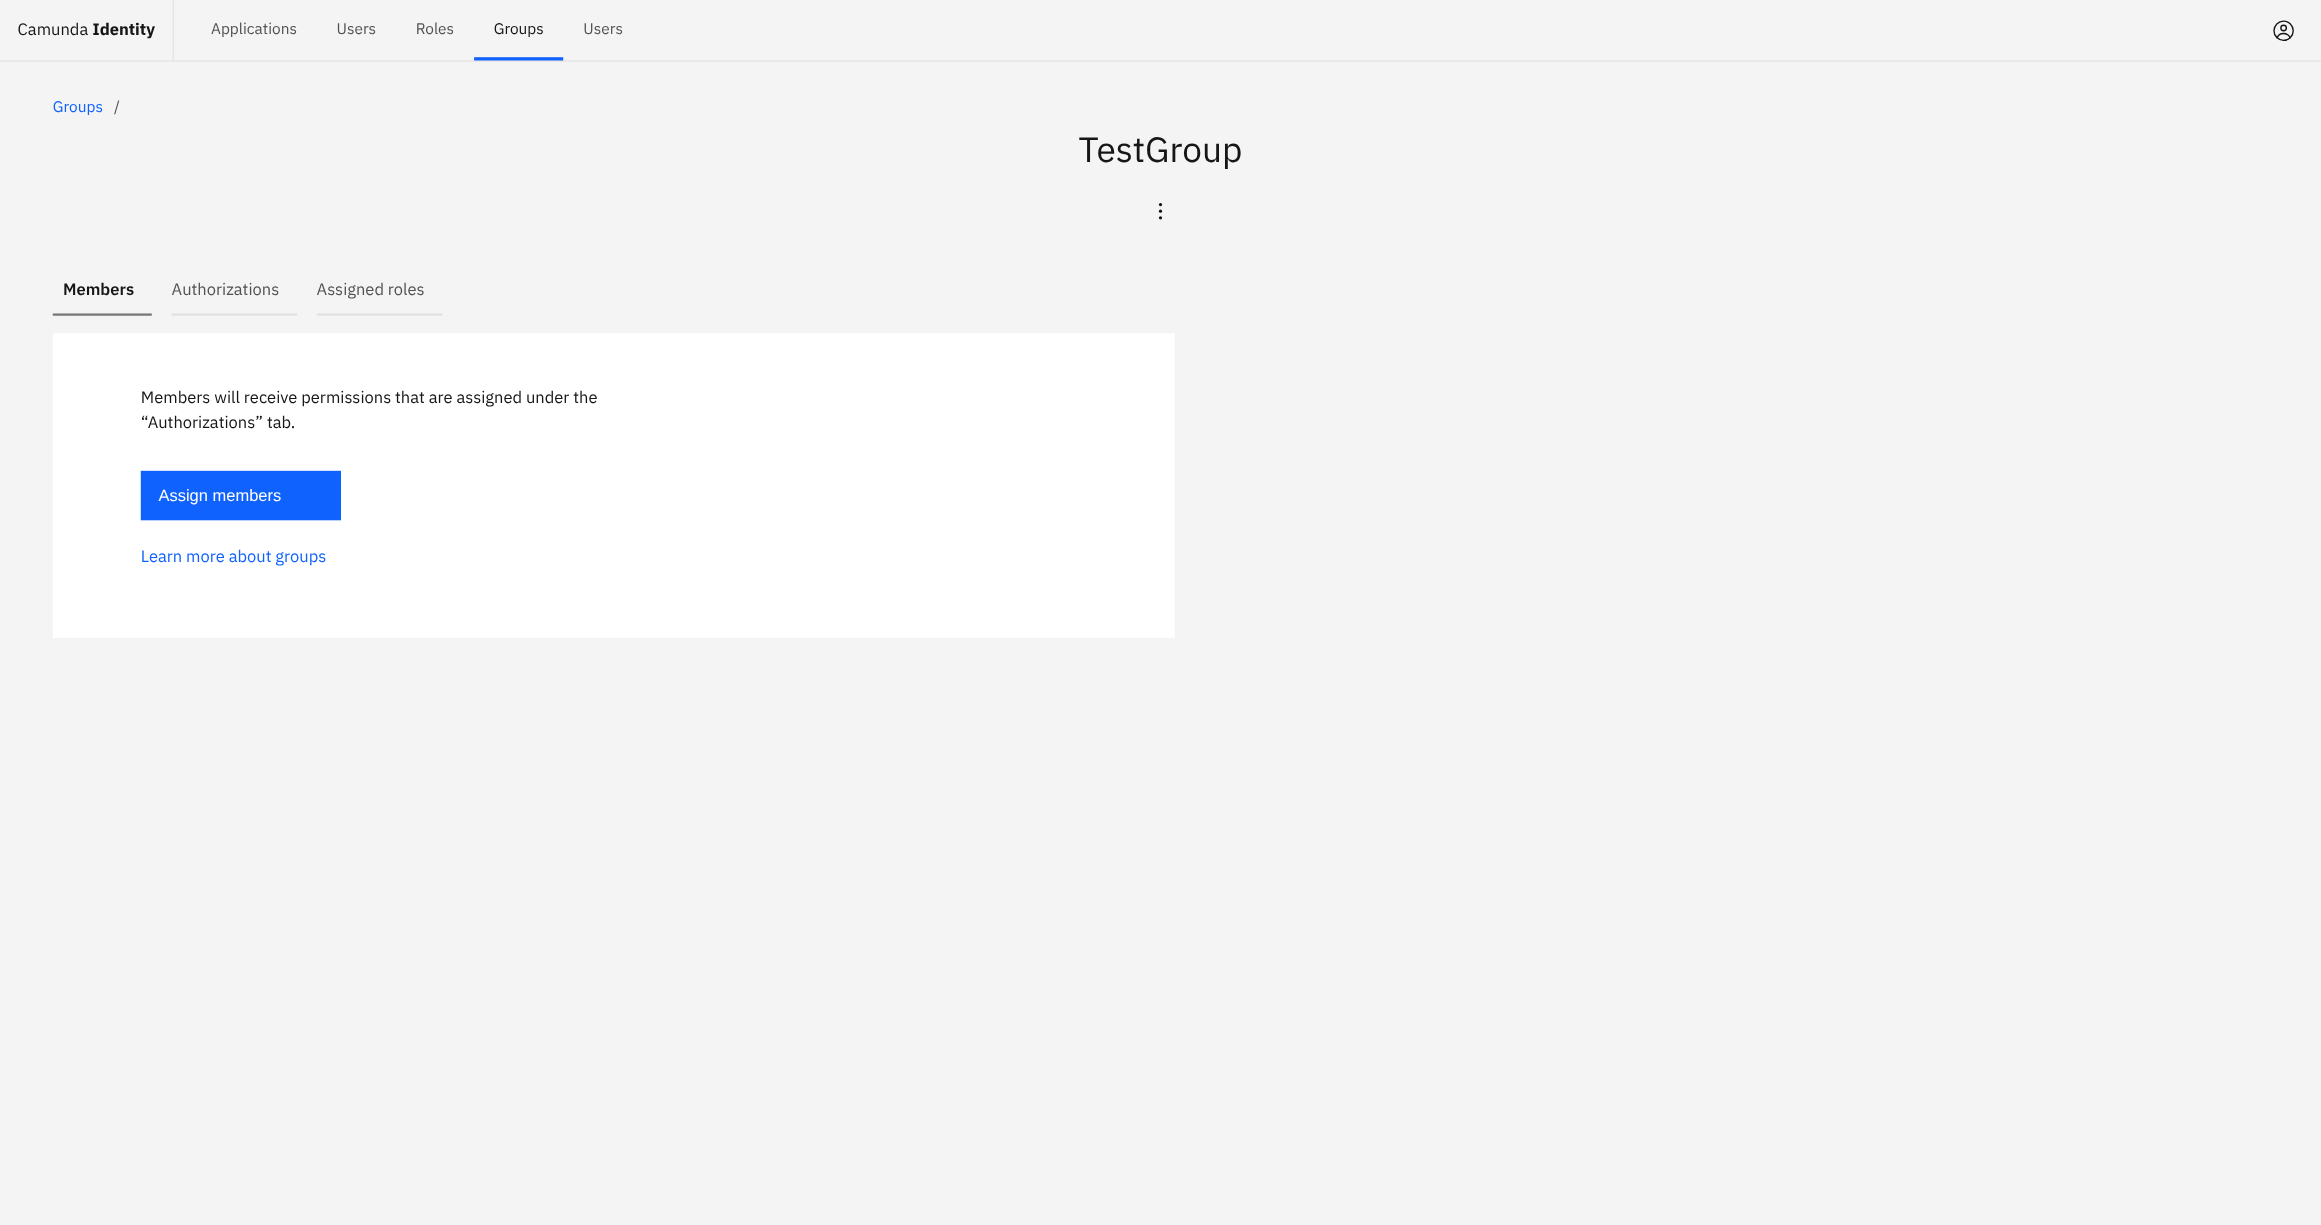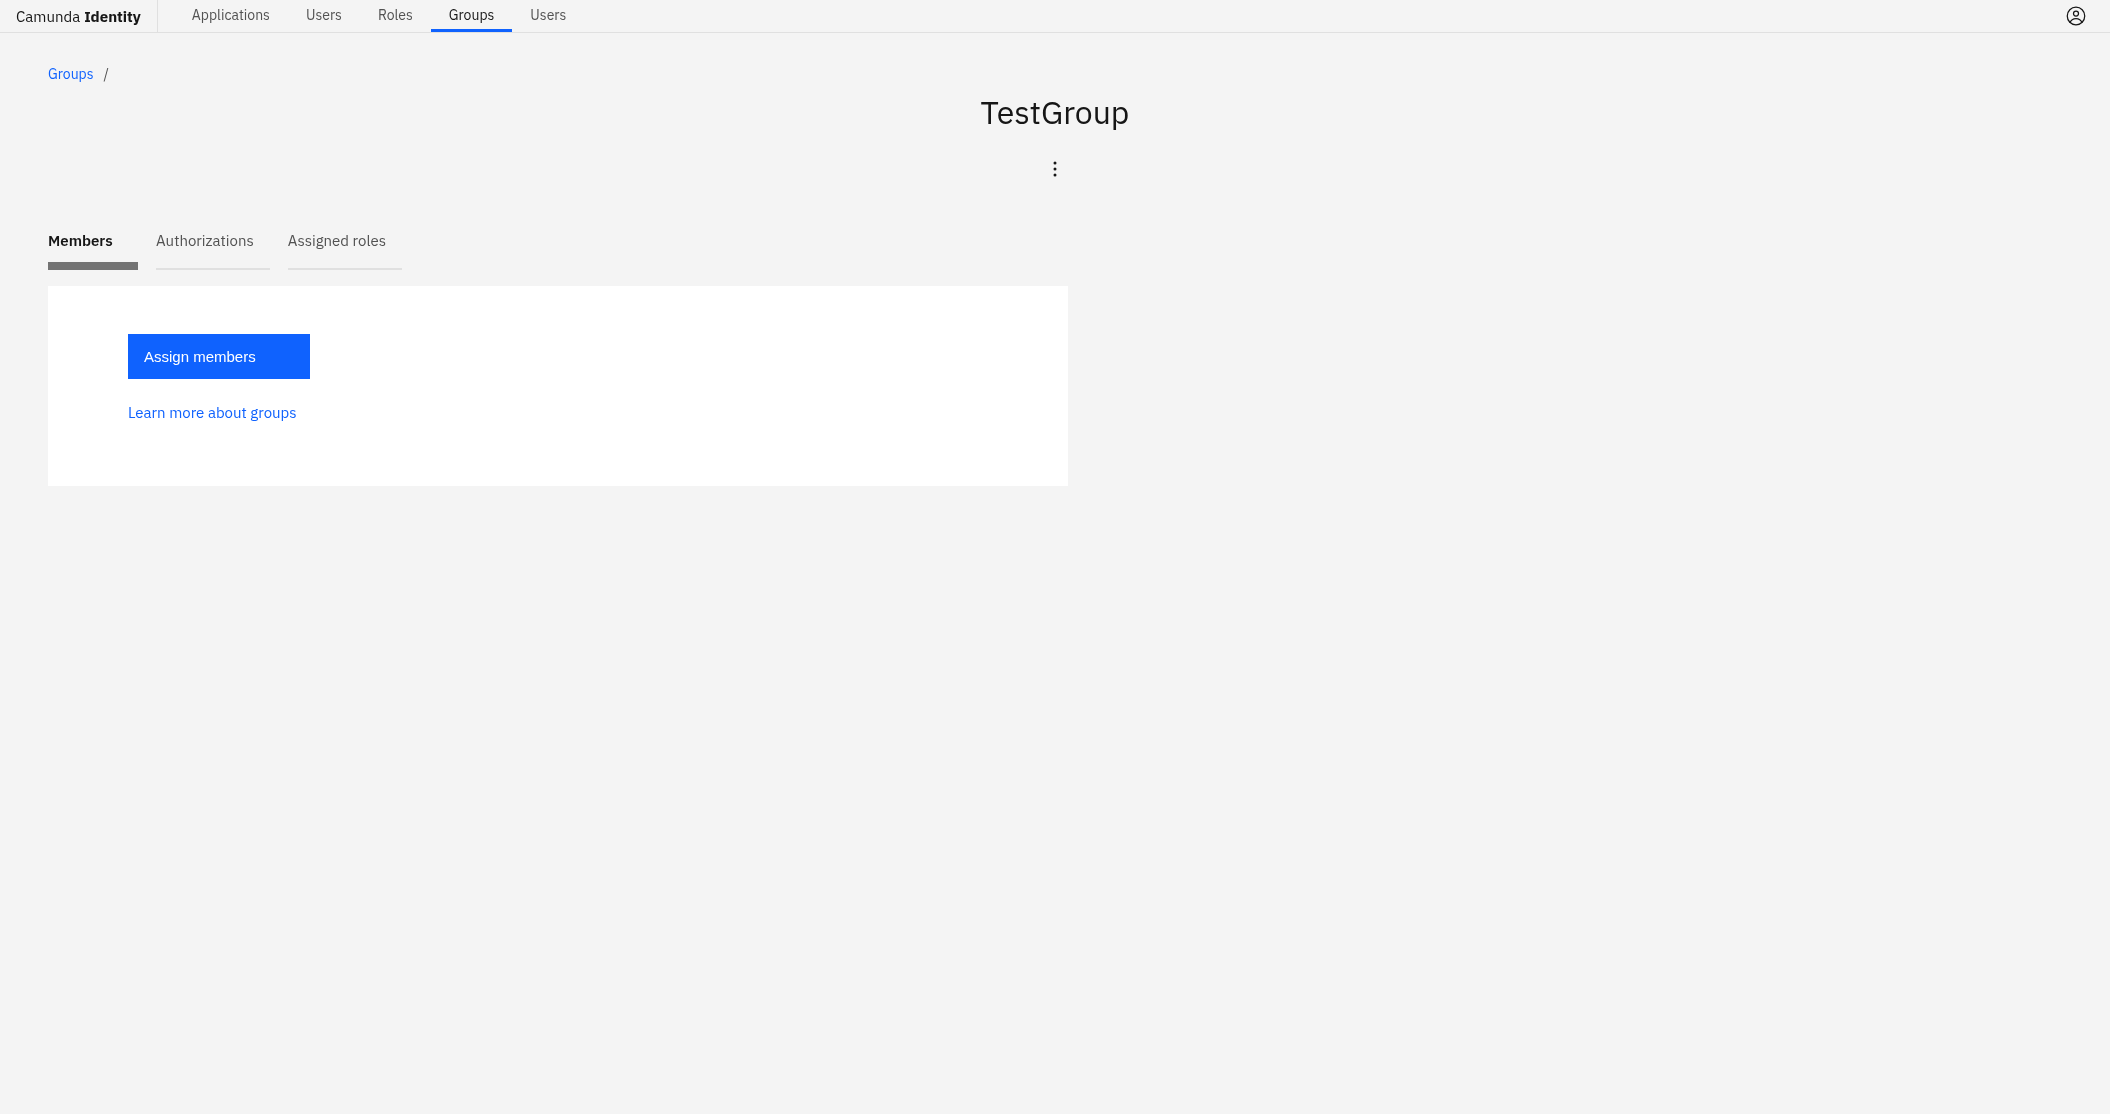--- a/index.html
+++ b/index.html
@@ -3,21 +3,21 @@
 <meta charset="utf-8">
 <style>
   * { box-sizing: border-box; margin: 0; padding: 0; }
   body {
     font-family: "IBM Plex Sans", -apple-system, BlinkMacSystemFont, "Segoe UI", Helvetica, Arial, sans-serif;
     background: #f4f4f4;
     color: #161616;
     font-size: 14px;
   }
   header.topbar {
-    height: 33px;
+    height: 56px;
     background: #f4f4f4;
     border-bottom: 1px solid #e0e0e0;
     display: flex;
     align-items: stretch;
     padding: 0 16px;
   }
   .brand {
     display: flex;
     align-items: center;
     font-size: 15px;
@@ -93,21 +93,22 @@
     margin-right: 16px;
     font-size: 15px;
     color: #525252;
     cursor: pointer;
     border-bottom: 2px solid #e0e0e0;
     min-width: 90px;
   }
   .sub-tab.active {
     color: #161616;
     font-weight: 600;
-    border-bottom: 8px solid #737373;
+    border-bottom: 2px solid #737373;
+    text-align: right;
   }
 
   .panel {
     margin-top: 16px;
     background: #fff;
     padding: 48px 80px 64px 80px;
     max-width: 1020px;
   }
   .panel-inner { max-width: 520px; }
   h2.panel-heading {
@@ -183,19 +184,20 @@
   </div>
 
   <div class="sub-tabs">
     <div class="sub-tab active">Members</div>
     <div class="sub-tab">Authorizations</div>
     <div class="sub-tab">Assigned roles</div>
   </div>
 
   <section class="panel">
     <div class="panel-inner">
+      <p class="panel-desc">Members will receive permissions that are assigned under the “Authorizations” tab.</p>
       <button class="primary-btn">Assign members</button>
       <br>
       <a class="learn-link">Learn more about groups</a>
     </div>
   </section>
 
 </main>
 
 </body></html>

